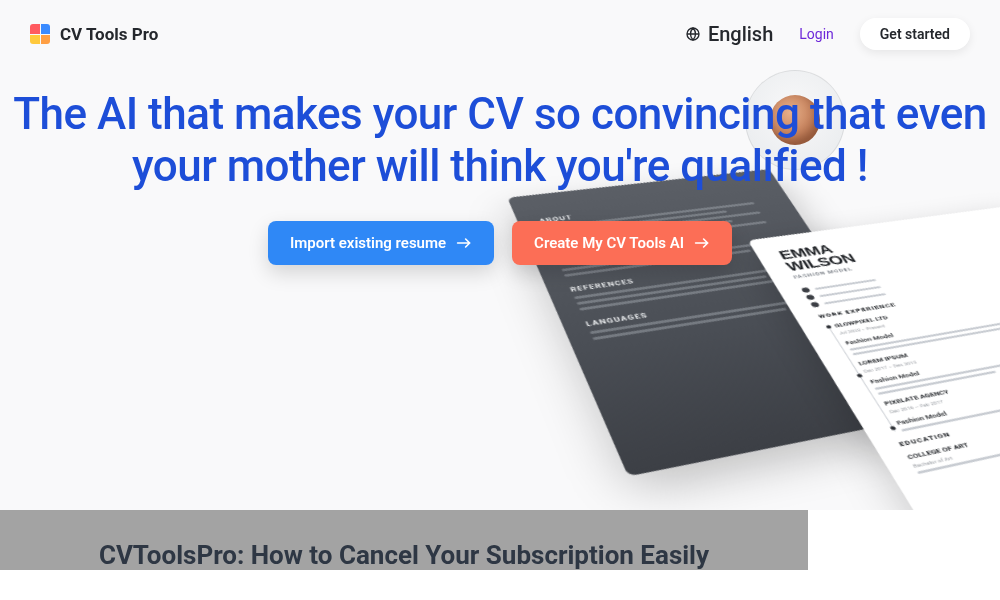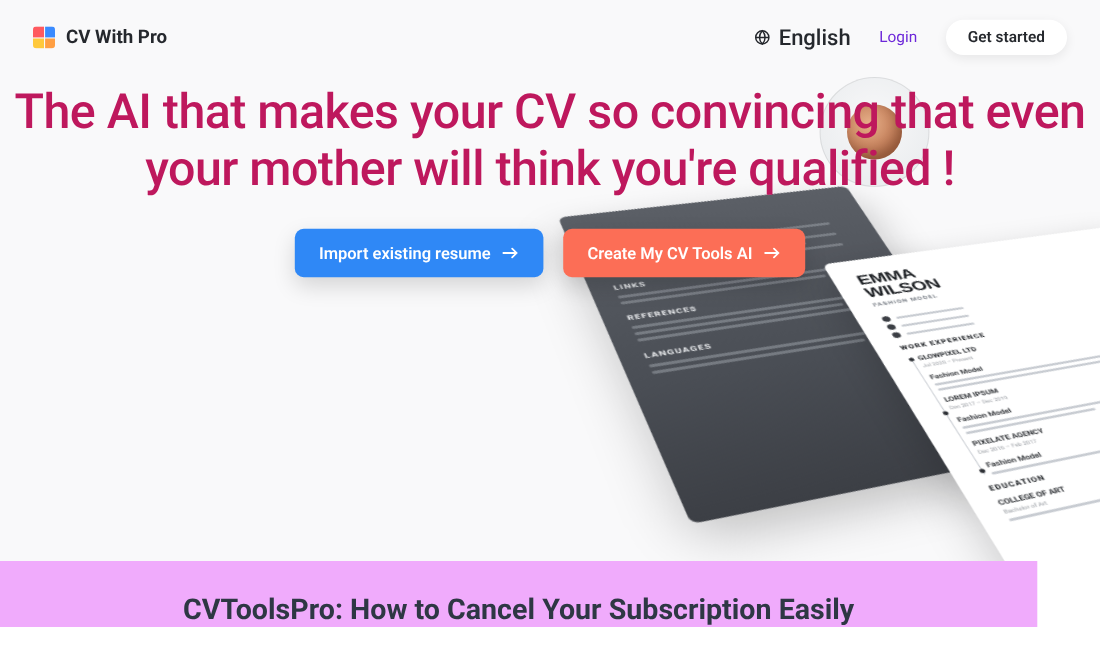--- a/index.html
+++ b/index.html
@@ -134,24 +134,24 @@
   .hero {
     position: relative;
     z-index: 3;
     text-align:center;
     padding: 12px 10px 0;
   }
   .headline {
     font-size: 44px;
     line-height: 1.18;
     font-weight: 500;
-    color: #be185d;
+    color: #1d4ed8;
     letter-spacing: -0.5px;
     max-width: 980px;
-    margin: 4px auto;
+    margin: 17px auto;
   }
   .subline {
     margin-top: 28px;
     font-size: 15px;
     color: #4c525c;
     font-weight:500;
   }
   .cta-row {
     margin-top: 28px;
     display:flex;
@@ -165,27 +165,27 @@
     font-size:15px;font-weight:600;color:#fff;
     cursor:pointer;
     box-shadow: 0 8px 20px rgba(0,0,0,0.15);
   }
   .btn-blue { background:#2f88f6; }
   .btn-coral { background:#fc6e56; }
   .arrow-icon { width:16px;height:12px;flex:none; }
 
   
   .caption {
-    width:943px;
+    width:808px;
     padding: 30px 20px 0;
     text-align:center;
     font-size: 26px;
     font-weight: 700;
     color: #2e3744;
-    background:#f0abfc;
+    background:#a3a3a3;
   }
 </style>
 </head>
 <body>
 
 <div class="hero-area">
 
   <div class="cv-stage">
     <div class="cv-card cv-dark">
       <div class="dk-heading">ABOUT</div>
@@ -265,21 +265,21 @@
     <div class="a-inner"></div>
   </div>
 
   <div class="nav">
     <div class="logo-mark">
       <span></span>
         <span></span>
         <span></span>
         <span></span>
     </div>
-    <div class="brand">CV With Pro</div>
+    <div class="brand">CV Tools Pro</div>
 
     <div class="nav-right">
       <div class="lang">
         <svg class="globe-icon" viewBox="0 0 24 24" fill="none" stroke="#25282d" stroke-width="2">
           <circle cx="12" cy="12" r="9"></circle>
           <path d="M3 12h18M12 3c2.5 2.7 3.8 6 3.8 9s-1.3 6.3-3.8 9c-2.5-2.7-3.8-6-3.8-9s1.3-6.3 3.8-9z"></path>
         </svg>
         <span>English</span>
       </div>
       <div class="login-link">Login</div>

